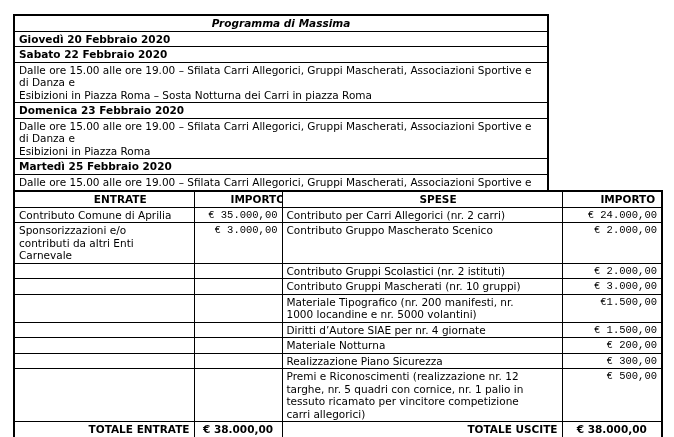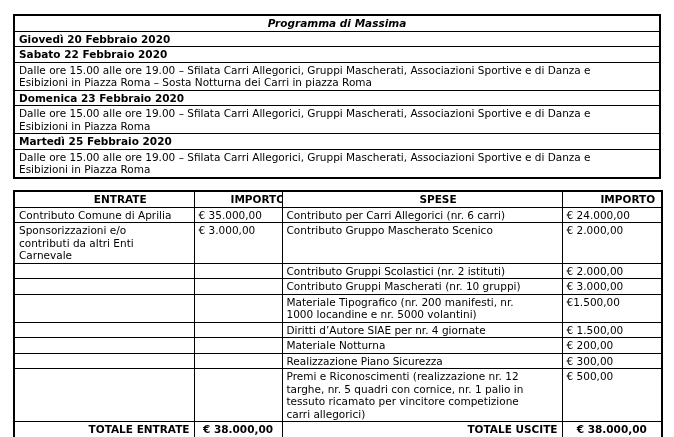--- a/index.html
+++ b/index.html
@@ -10,21 +10,21 @@
     position: relative;
     font-family: "DejaVu Sans", "Liberation Sans", sans-serif;
     font-size: 10.5px;
     line-height: 12.5px;
     color: #000000;
     overflow: hidden;
   }
   .tbl {
     position: absolute;
     left: 13px;
-    width: 648px;
+    width: 536px;
     border-collapse: collapse;
     table-layout: fixed;
     border: 2px solid #000000;
     background: #ffffff;
   }
   .tbl td {
     border: 1px solid #000000;
     padding: 1px 4px;
     vertical-align: top;
     white-space: pre-line;
@@ -36,21 +36,21 @@
     text-align: center;
     font-weight: bold;
     font-style: italic;
   }
   .day-row td { font-weight: bold; }
   .head-row td {
     text-align: center;
     font-weight: bold;
     padding-left: 36px;
   }
-  .amt { text-align: left; }
+  .amt { text-align: right; font-family: Liberation Mono, monospace; }
   .totals-row td { font-weight: bold; }
   .tot-label { text-align: right; }
   .tot-amt   { text-align: center; }
 </style>
 </head>
 <body>
 
 <div>
 
   <table class="tbl program-tbl">
@@ -96,21 +96,21 @@
       <tr class="head-row">
         <td>ENTRATE</td>
         <td>IMPORTO</td>
         <td>SPESE</td>
         <td>IMPORTO</td>
       </tr>
 
       <tr>
         <td>Contributo Comune di Aprilia</td>
         <td class="amt">€ 35.000,00</td>
-        <td>Contributo per Carri Allegorici (nr. 6 carri)</td>
+        <td>Contributo per Carri Allegorici (nr. 2 carri)</td>
         <td class="amt">€ 24.000,00</td>
       </tr>
       <tr>
         <td>Sponsorizzazioni e/o
 contributi da altri Enti Carnevale</td>
         <td class="amt">€ 3.000,00</td>
         <td>Contributo Gruppo Mascherato Scenico</td>
         <td class="amt">€ 2.000,00</td>
       </tr>
       <tr>

